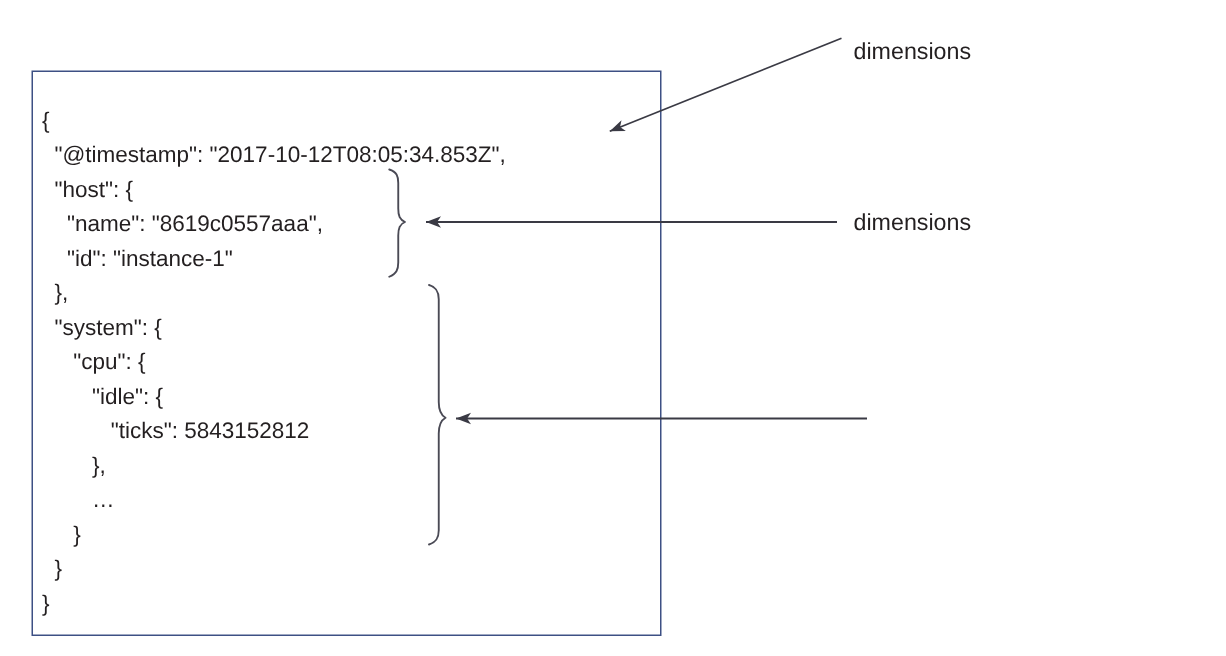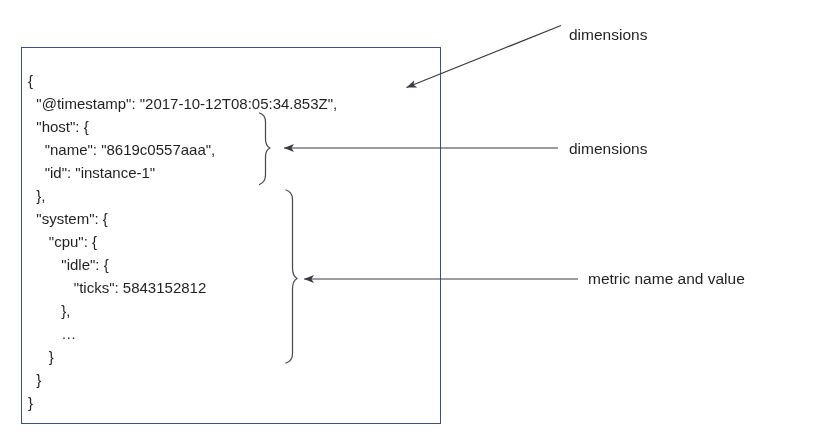--- a/index.html
+++ b/index.html
@@ -85,21 +85,20 @@
         },
         …
      }
   }
 }</pre>
 
   <div class="anno-label" id="label-timestamp">dimensions</div>
 
   <div class="anno-label" id="label-dimensions">dimensions</div>
 
-  <div class="anno-label" id="label-metric">metric name and value</div>
 
   <svg id="overlay" viewBox="0 0 817 437">
     <defs>
       <marker id="arrowhead" markerWidth="11" markerHeight="9" refX="10" refY="4.5" orient="auto" markerUnits="userSpaceOnUse">
         <path d="M10,4.5 L0,0.6 L2.6,4.5 L0,8.4 Z" fill="#3a3a44"></path>
       </marker>
     </defs>
 
     <line x1="561" y1="25.5" x2="406.5" y2="87.5" stroke="#3a3a44" stroke-width="1.2" marker-end="url(#arrowhead)"></line>
 

